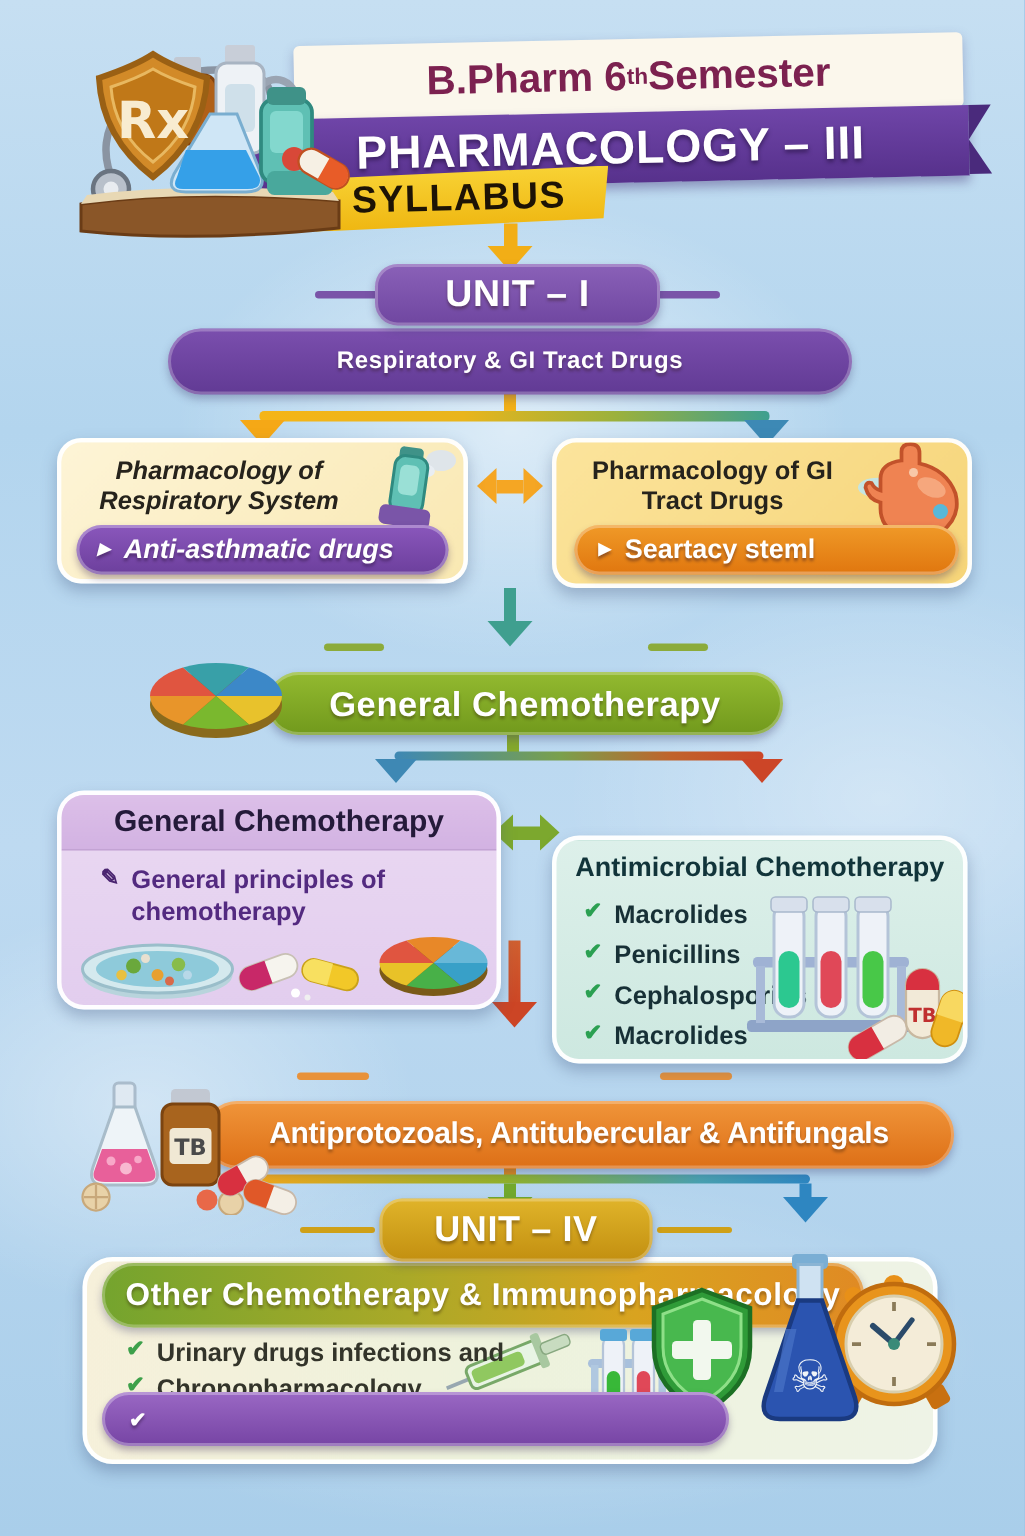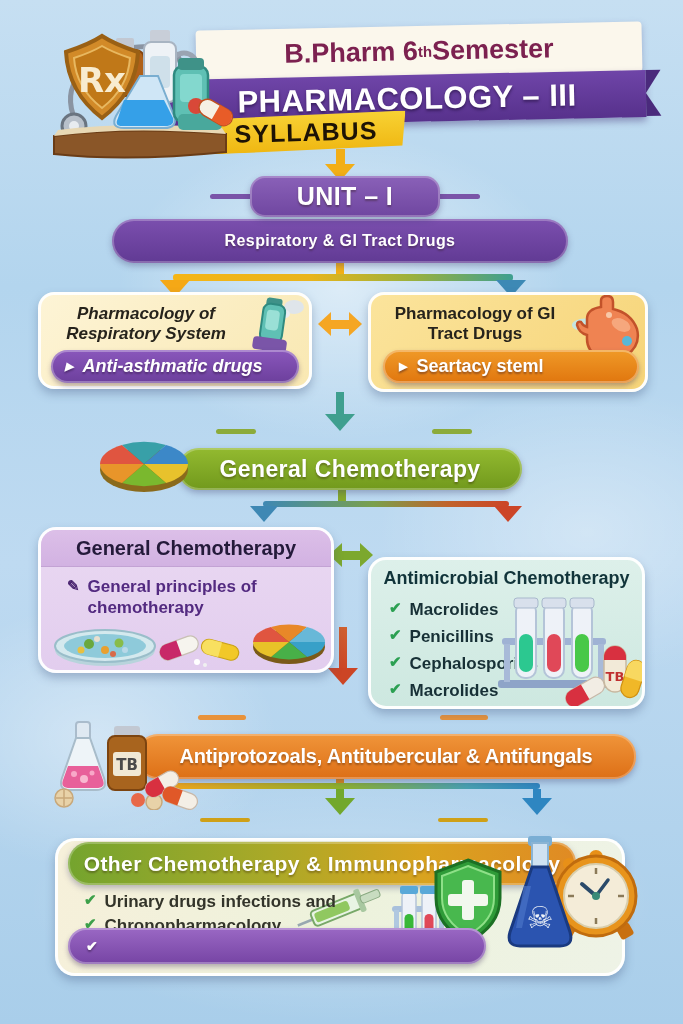--- a/index.html
+++ b/index.html
@@ -321,20 +321,23 @@
   <div class="abs dline" style="left:174px;top:783px;width:366px;height:6px;background:linear-gradient(90deg,#eda61e,#8fb02c 45%,#49a0b0 80%,#2e86c1);"></div>
   <div class="abs" style="left:336px;top:789px;width:8px;height:11px;background:#72a82c;"></div>
   <div class="abs tri tri-md" style="left:325px;top:798px;color:#72a82c;"></div>
   <div class="abs" style="left:533px;top:789px;width:8px;height:11px;background:#2e86c1;"></div>
   <div class="abs tri tri-md" style="left:522px;top:798px;color:#2e86c1;"></div>
 
   <div class="abs card" style="left:55px;top:838px;width:570px;height:138px;border-radius:20px;background:linear-gradient(100deg,#f6f0da 0%,#edf2dc 50%,#eef3e6 100%);z-index:1;"></div>
 
   <div class="abs dline" style="left:200px;top:818px;width:50px;height:4px;background:#cfa017;z-index:2;"></div>
   <div class="abs dline" style="left:438px;top:818px;width:50px;height:4px;background:#cfa017;z-index:2;"></div>
+  <div class="abs badge" style="left:253px;top:799px;width:182px;height:42px;z-index:3;font-size:24px;background:linear-gradient(180deg,#e0b42a,#c28f10);">
+    <span>UNIT – IV</span>
+  </div>
   <div class="abs bar" style="left:68px;top:842px;width:508px;height:43px;z-index:2;border-radius:21px;font-size:21px;background:linear-gradient(90deg,#74a42e,#aaa928 40%,#d9a31f 70%,#e08a24);">
     <span>Other Chemotherapy &amp; Immunopharmacology</span>
   </div>
 
   <div class="abs item-row" style="left:84px;top:892px;z-index:3;">
     <span class="check" style="color:#3da04a;">✔</span>
     <span>Urinary drugs infections and</span>
   </div>
   <div class="abs item-row" style="left:84px;top:916px;z-index:3;">
     <span class="check" style="color:#3da04a;">✔</span>

